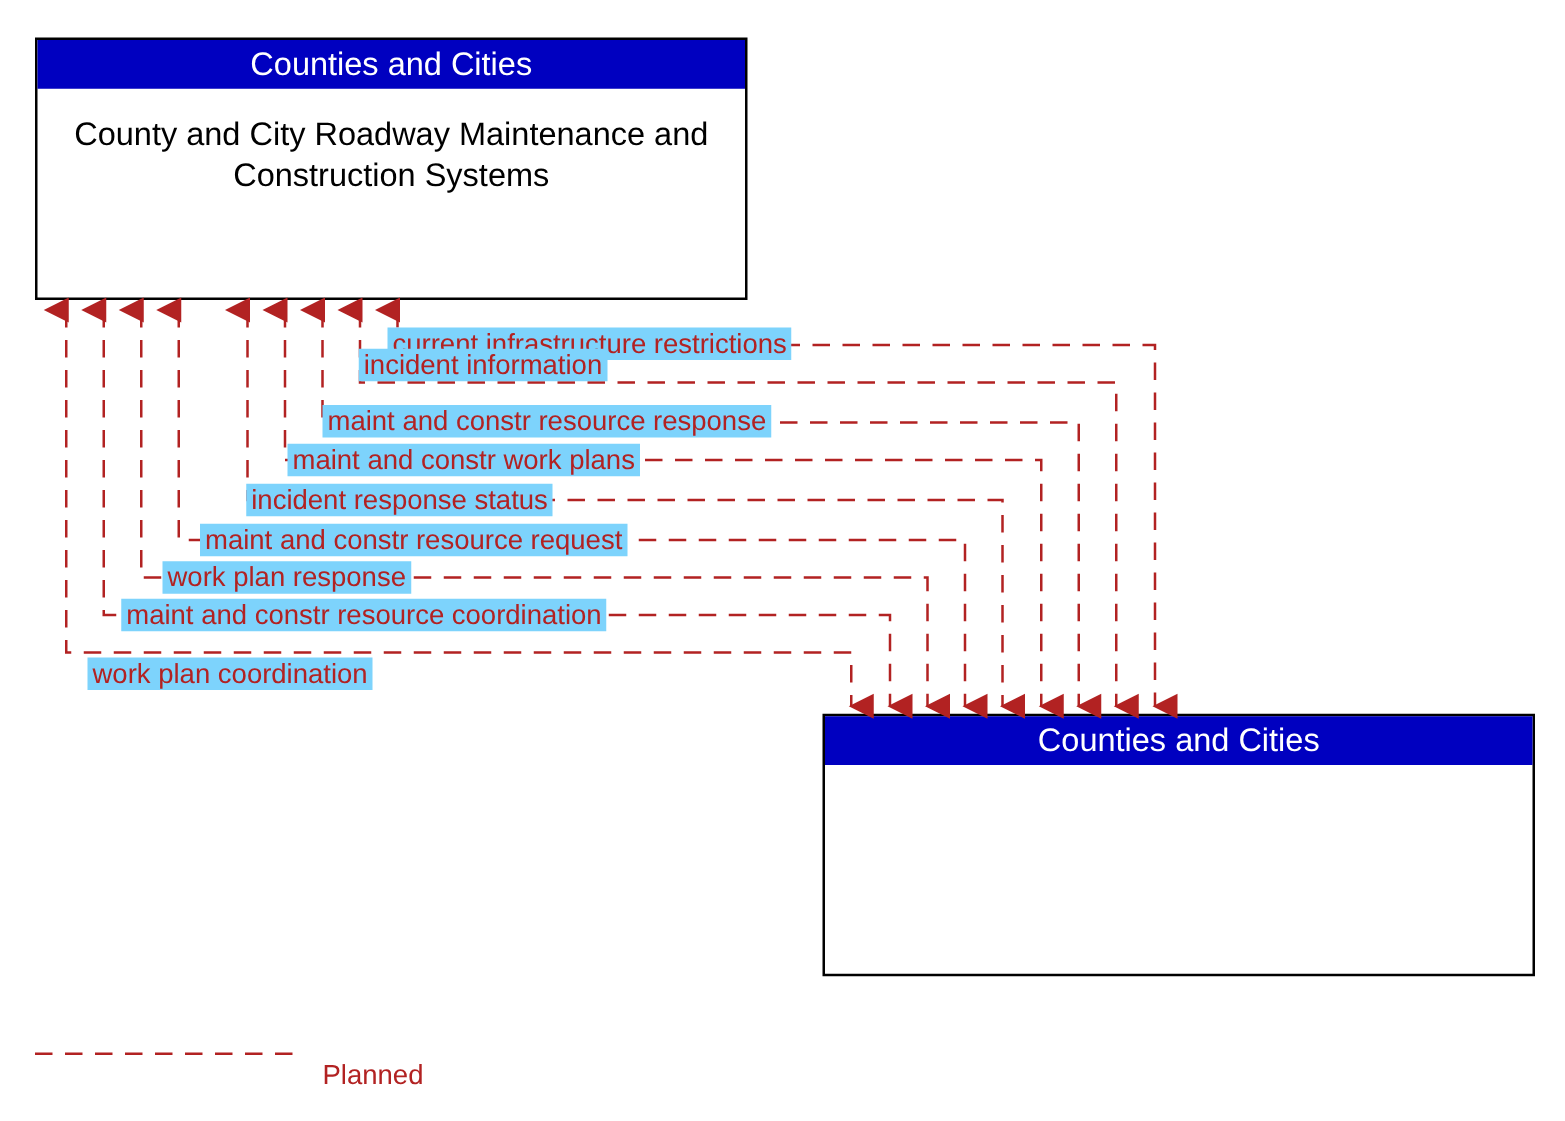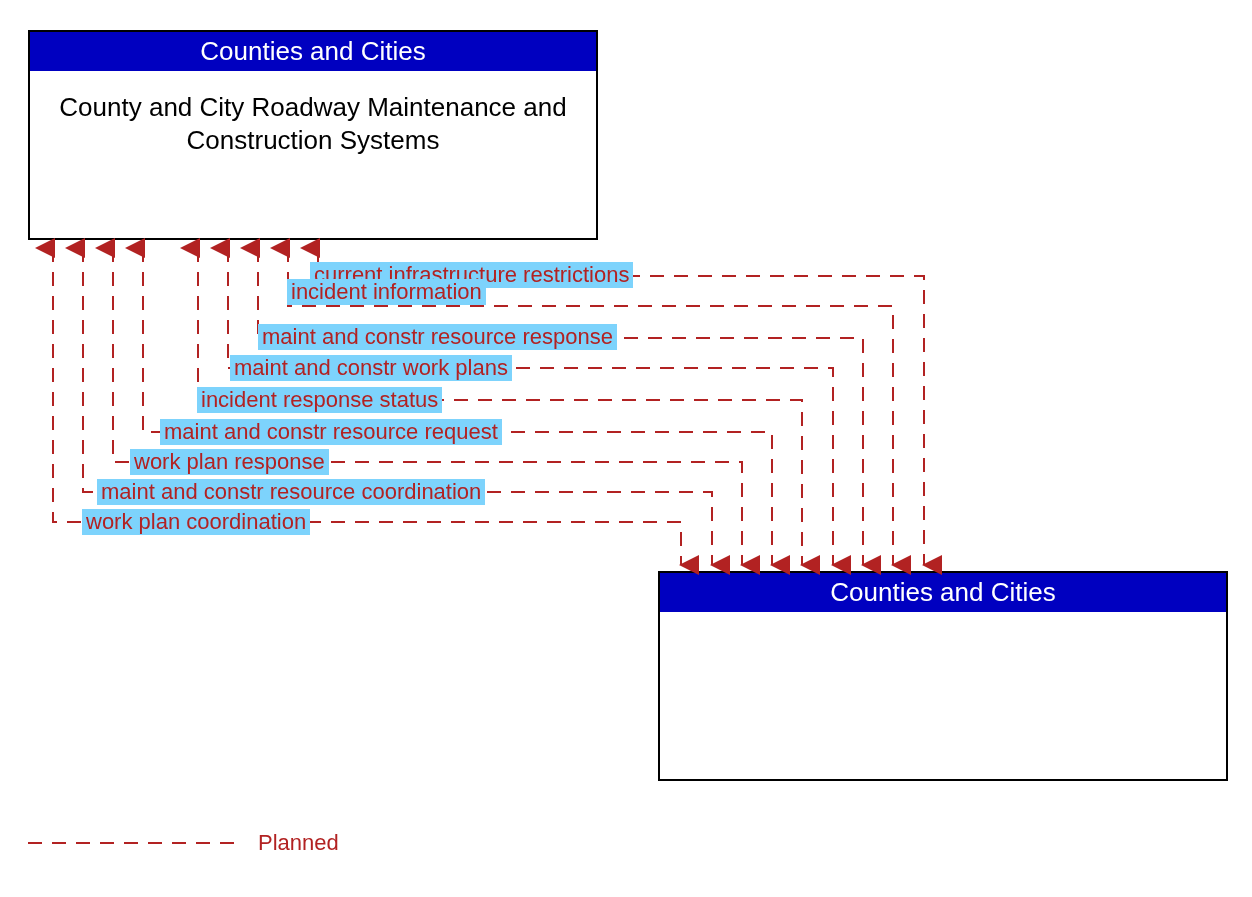--- a/index.html
+++ b/index.html
@@ -45,20 +45,21 @@
     color: #b22222;
     font-size: 22px;
     background: #7dd3fc;
     padding: 0 4px;
     white-space: nowrap;
   }
   .legend-label {
     position: absolute;
     color: #b22222;
     font-size: 22px;
+    margin-top: 17px;
   }
 </style>
 </head>
 <body>
 
 <div class="box" style="left:28px; top:30px; width:570px; height:210px;">
   <div class="box-header">Counties and Cities</div>
   <div class="box-body">County and City Roadway Maintenance and Construction Systems</div>
 </div>
 
@@ -98,15 +99,15 @@
 </svg>
 
 <div class="flow-label" style="left:310px; top:262px;">current infrastructure restrictions</div>
 <div class="flow-label" style="left:287px; top:279px;">incident information</div>
 <div class="flow-label" style="left:258px; top:324px;">maint and constr resource response</div>
 <div class="flow-label" style="left:230px; top:355px;text-align:right;">maint and constr work plans</div>
 <div class="flow-label" style="left:197px; top:387px;">incident response status</div>
 <div class="flow-label" style="left:160px; top:419px;">maint and constr resource request</div>
 <div class="flow-label" style="left:130px; top:449px;">work plan response</div>
 <div class="flow-label" style="left:97px; top:479px;">maint and constr resource coordination</div>
-<div class="flow-label" style="left:70px; top:509px;margin-left:12px;">work plan coordination</div>
+<div class="flow-label" style="left:70px; top:526px;">work plan coordination</div>
 
 <div class="legend-label" style="left:258px; top:830px;">Planned</div>
 
 </body></html>

